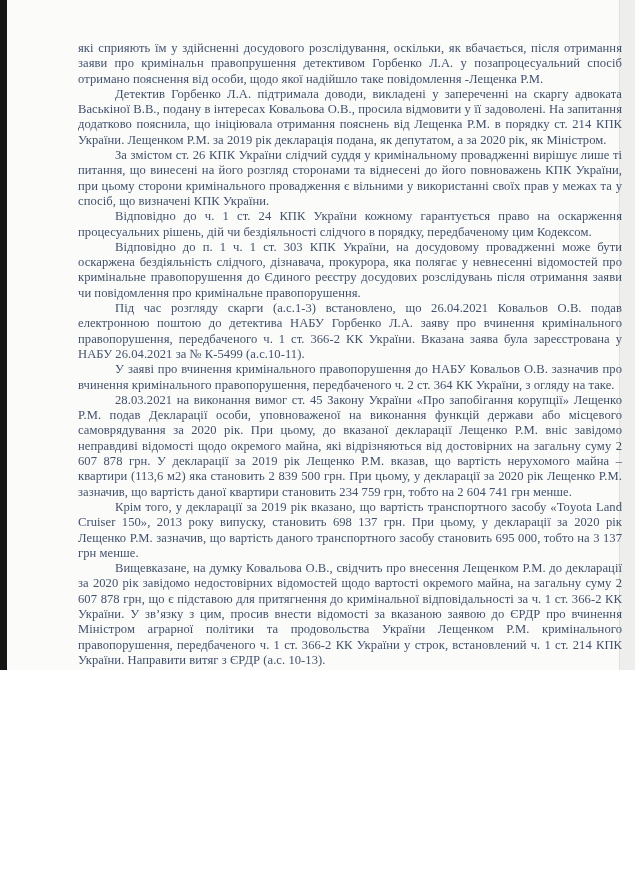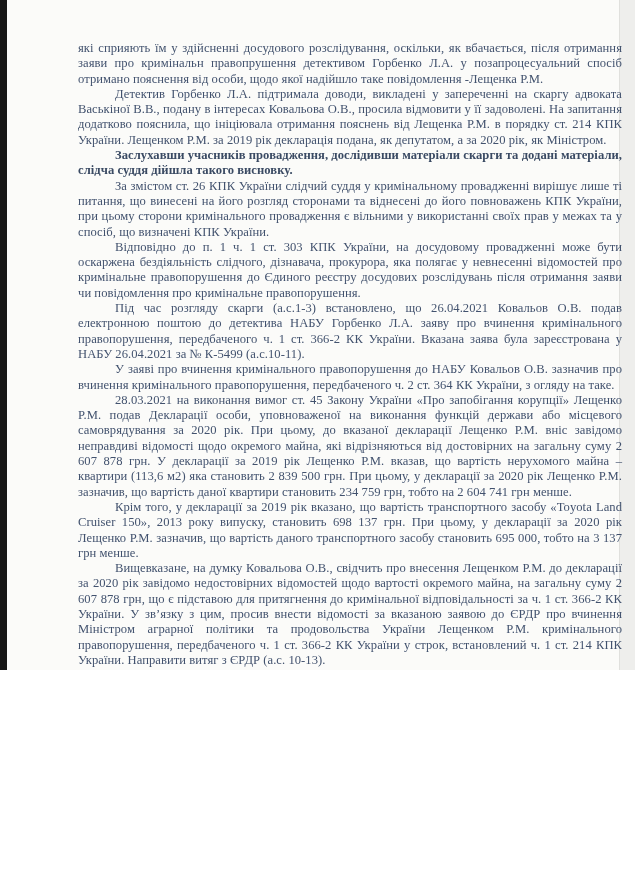--- a/index.html
+++ b/index.html
@@ -79,22 +79,22 @@
 </head>
 <body>
 
 <div class="page">
   <div class="scan-edge-left"></div>
   <div class="scan-edge-right"></div>
 
   <div class="content" id="paragraphs">
       <p class="para noindent">які сприяють їм у здійсненні досудового розслідування, оскільки, як вбачається, після отримання заяви про кримінальн правопрушення детективом Горбенко Л.А. у позапроцесуальний спосіб отримано пояснення від особи, щодо якої надійшло таке повідомлення -Лещенка Р.М.</p>
       <p class="para indent">Детектив Горбенко Л.А. підтримала доводи, викладені у запереченні на скаргу адвоката Васькіної В.В., подану в інтересах Ковальова О.В., просила відмовити у її задоволені. На запитання додатково пояснила, що ініціювала отримання пояснень від Лещенка Р.М. в порядку ст. 214 КПК України. Лещенком Р.М. за 2019 рік декларація подана, як депутатом, а за 2020 рік, як Міністром.</p>
-      <p class="para indent bold">Заслухавши учасників провадження, дослідивши матеріали скарги та додані матеріали, слідча суддя дійшла такого висновку.</p>
       <p class="para indent">За змістом ст. 26 КПК України слідчий суддя у кримінальному провадженні вирішує лише ті питання, що винесені на його розгляд сторонами та віднесені до його повноважень КПК України, при цьому сторони кримінального провадження є вільними у використанні своїх прав у межах та у спосіб, що визначені КПК України.</p>
+      <p class="para indent">Відповідно до ч. 1 ст. 24 КПК України кожному гарантується право на оскарження процесуальних рішень, дій чи бездіяльності слідчого в порядку, передбаченому цим Кодексом.</p>
       <p class="para indent">Відповідно до п. 1 ч. 1 ст. 303 КПК України, на досудовому провадженні може бути оскаржена бездіяльність слідчого, дізнавача, прокурора, яка полягає у невнесенні відомостей про кримінальне правопорушення до Єдиного реєстру досудових розслідувань після отримання заяви чи повідомлення про кримінальне правопорушення.</p>
       <p class="para indent">Під час розгляду скарги (а.с.1-3) встановлено, що 26.04.2021 Ковальов О.В. подав електронною поштою до детектива НАБУ Горбенко Л.А. заяву про вчинення кримінального правопорушення, передбаченого ч. 1 ст. 366-2 КК України. Вказана заява була зареєстрована у НАБУ 26.04.2021 за № К-5499 (а.с.10-11).</p>
       <p class="para indent">У заяві про вчинення кримінального правопорушення до НАБУ Ковальов О.В. зазначив про вчинення кримінального правопорушення, передбаченого ч. 2 ст. 364 КК України, з огляду на таке.</p>
       <p class="para indent">28.03.2021 на виконання вимог ст. 45 Закону України «Про запобігання корупції» Лещенко Р.М. подав Декларації особи, уповноваженої на виконання функцій держави або місцевого самоврядування за 2020 рік. При цьому, до вказаної декларації Лещенко Р.М. вніс завідомо неправдиві відомості щодо окремого майна, які відрізняються від достовірних на загальну суму 2 607 878 грн. У декларації за 2019 рік Лещенко Р.М. вказав, що вартість нерухомого майна – квартири (113,6 м2) яка становить 2 839 500 грн. При цьому, у декларації за 2020 рік Лещенко Р.М. зазначив, що вартість даної квартири становить 234 759 грн, тобто на 2 604 741 грн менше.</p>
       <p class="para indent">Крім того, у декларації за 2019 рік вказано, що вартість транспортного засобу «Toyota Land Cruiser 150», 2013 року випуску, становить 698 137 грн. При цьому, у декларації за 2020 рік Лещенко Р.М. зазначив, що вартість даного транспортного засобу становить 695 000, тобто на 3 137 грн менше.</p>
       <p class="para indent">Вищевказане, на думку Ковальова О.В., свідчить про внесення Лещенком Р.М. до декларації за 2020 рік завідомо недостовірних відомостей щодо вартості окремого майна, на загальну суму 2 607 878 грн, що є підставою для притягнення до кримінальної відповідальності за ч. 1 ст. 366-2 КК України. У зв’язку з цим, просив внести відомості за вказаною заявою до ЄРДР про вчинення Міністром аграрної політики та продовольства України Лещенком Р.М. кримінального правопорушення, передбаченого ч. 1 ст. 366-2 КК України у строк, встановлений ч. 1 ст. 214 КПК України. Направити витяг з ЄРДР (а.с. 10-13).</p>
     </div>
 
   <div class="stamp">
     <div class="stamp-label">Вищий антикорупційний суд</div>

